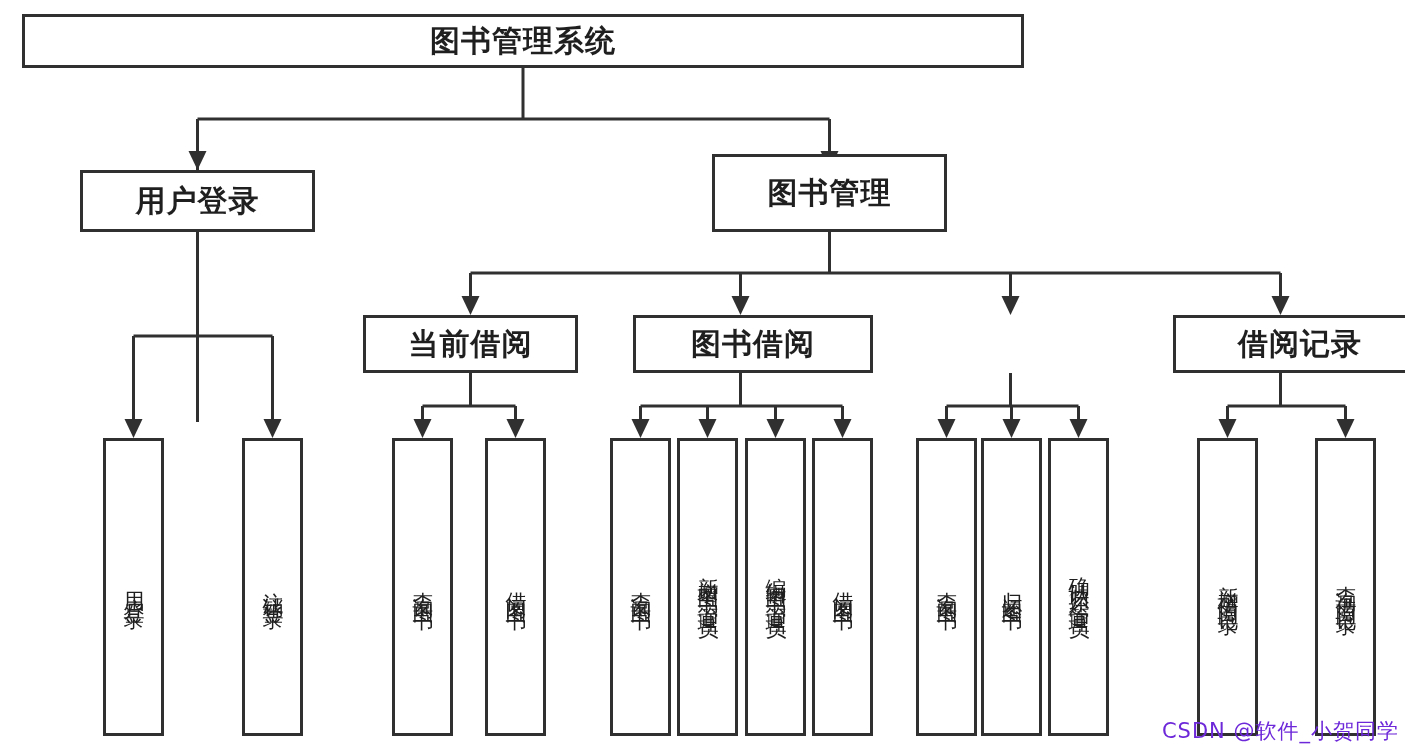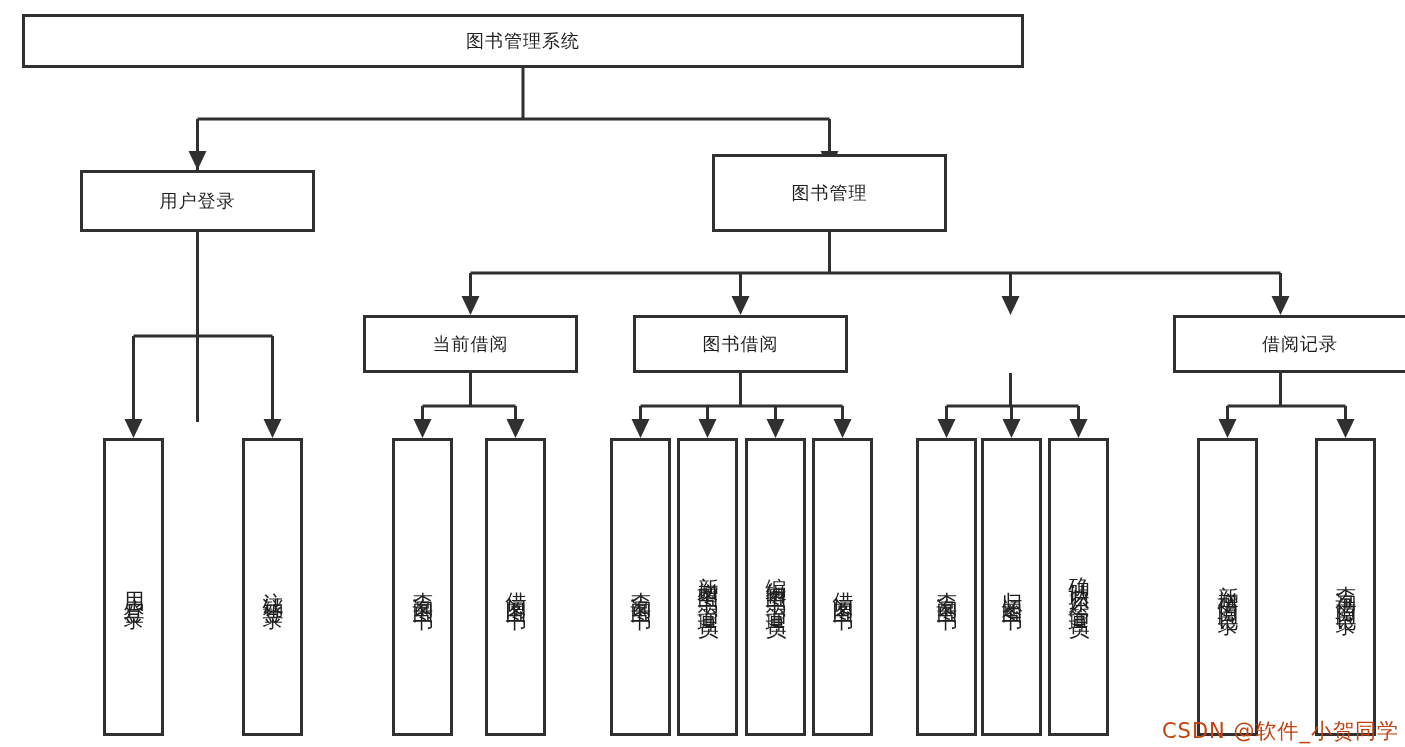--- a/index.html
+++ b/index.html
@@ -20,55 +20,56 @@
   .box {
     position: absolute;
     box-sizing: border-box;
     background: #ffffff;
     border: 3px solid #303030;
     display: flex;
     align-items: center;
     justify-content: center;
   }
   .hlabel {
-    font-size: 18px;
+    font-size: 30px;
     color: #1f1f1f;
     letter-spacing: 1px;
     white-space: nowrap;
+    font-weight: bold;
   }
   .vlabel {
     writing-mode: vertical-lr;
     text-orientation: mixed;
     font-size: 21px;
     letter-spacing: 6px;
     color: #1f1f1f;
     line-height: 1;
   }
   
   .n-root           { left: 22px;   top: 14px;  width: 1002px; height: 54px; }
   .n-user-login     { left: 80px;   top: 170px; width: 235px;  height: 62px; }
   .n-book-mgmt      { left: 712px;  top: 154px; width: 235px;  height: 78px; }
   .n-new-book       { left: 363px;  top: 315px; width: 215px;  height: 58px; }
-  .n-book-borrow    { left: 633px;  top: 315px; width: 215px;  height: 58px; }
+  .n-book-borrow    { left: 633px;  top: 315px; width: 240px;  height: 58px; }
   .n-current-borrow { left: 903px;  top: 315px; width: 215px;  height: 58px; }
   .n-borrow-record  { left: 1173px; top: 315px; width: 254px;  height: 58px; }
   .leaf { top: 438px; width: 61px; height: 298px; }
   .l-ul1 { left: 103px; }  .l-ul2 { left: 242px; }
   .l-nb1 { left: 392px; }  .l-nb2 { left: 485px; }
   .l-bb1 { left: 610px; }  .l-bb2 { left: 677px; }
   .l-bb3 { left: 745px; }  .l-bb4 { left: 812px; }
   .l-cb1 { left: 916px; }  .l-cb2 { left: 981px; }
   .l-cb3 { left: 1048px; }
   .l-br1 { left: 1197px; } .l-br2 { left: 1315px; }
   #watermark {
     position: absolute;
     right: 6px;
     bottom: 2px;
     font-size: 21px;
-    color: #c2410c;
+    color: #6d28d9;
     letter-spacing: 1px;
     z-index: 5;
   }
 </style>
 </head>
 <body>
 
 <div id="stage">
 
   <svg id="connectors" viewBox="0 0 1405 747" xmlns="http://www.w3.org/2000/svg">

